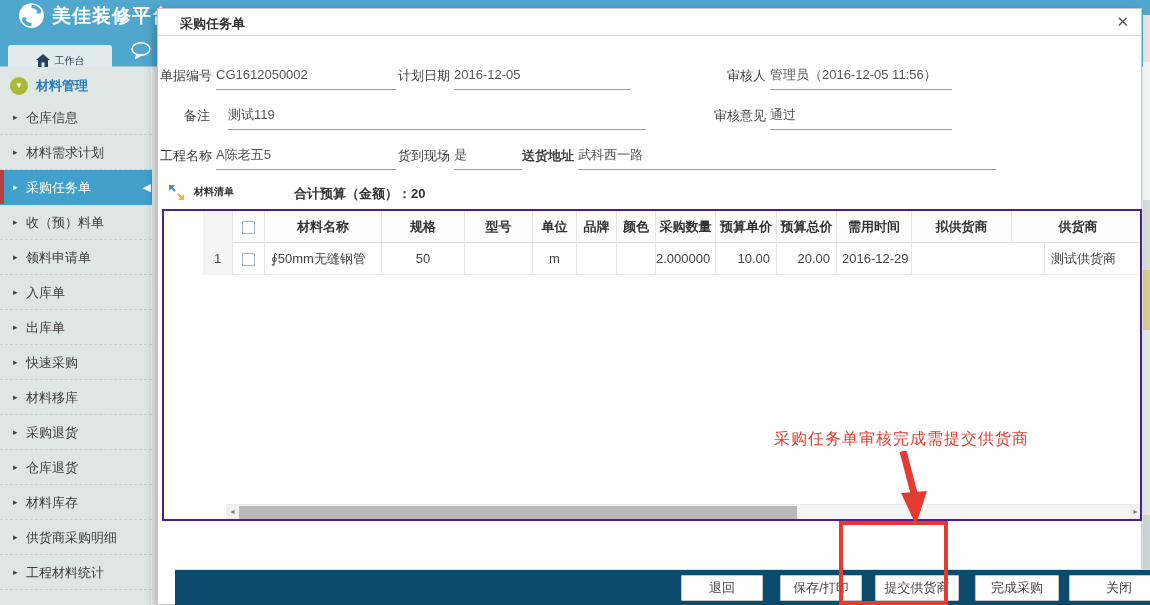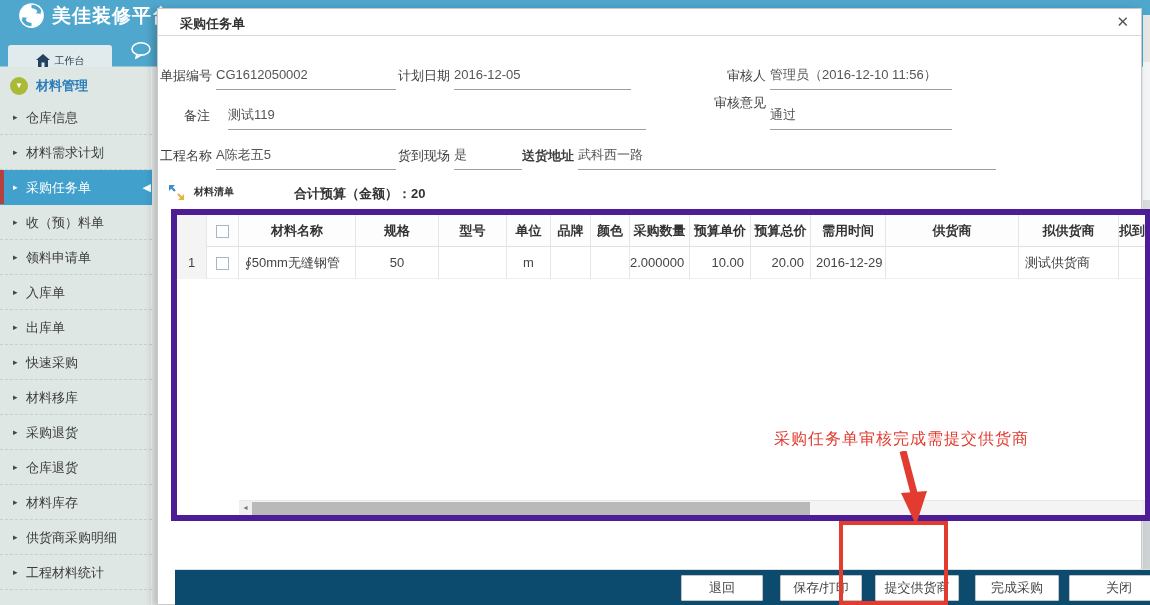--- a/index.html
+++ b/index.html
@@ -40,21 +40,21 @@
   .modal-close { position:absolute; right:12px; top:4px; font-size:15px; color:#555; cursor:pointer; }
 
   .fld-label { position:absolute; height:22px; line-height:22px; text-align:right; color:#3f3f3f; font-size:13px; white-space:nowrap; }
   .fld-value { position:absolute; height:25px; line-height:20px; border-bottom:1px solid #9c9c9c; color:#555; font-size:13px; white-space:nowrap; overflow:hidden; }
 
   .list-icon { position:absolute; left:10px; top:175px; width:17px; height:17px; }
   .list-tab { position:absolute; left:36px; top:176px; font-size:10px; font-weight:bold; color:#333; cursor:pointer; }
   .list-total { position:absolute; left:136px; top:176px; font-size:13px; font-weight:bold; color:#333; }
 
   
-  .tbl { position:absolute; left:13px; top:200px; width:980px; height:312px; border:6px solid #4c1d95; background:#fff; overflow:hidden; }
+  .tbl { position:absolute; left:4px; top:200px; width:980px; height:312px; border:2px solid #4c1d95; background:#fff; overflow:hidden;padding-left:39px; }
   .tbl-row { display:flex; height:32px; }
   .tbl-head { border-bottom:1px solid #e0e0e0; background:#fdfdfd; }
   .cell { flex:none; border-right:1px solid #e6e6e6; height:32px; line-height:32px; overflow:hidden; white-space:nowrap; }
   .tbl-head .cell { font-weight:bold; font-size:13px; color:#333; text-align:center; }
   .tbl-body .cell { font-size:13px; color:#444; }
   .tbl-body { border-bottom:1px solid #eee; }
   .c0{width:30px;background:#f4f4f4;text-align:center;}
   .c1{width:32px;display:flex;align-items:center;justify-content:center;}
   .c2{width:117px;padding-left:6px;}
   .c3{width:83px;text-align:center;}
@@ -158,25 +158,25 @@
     <div class="modal-header">
       <span class="modal-title">采购任务单</span>
       <span class="modal-close">✕</span>
     </div>
 
     <span class="fld-label" style="left:2px;top:56px;width:50px;">单据编号</span>
     <span class="fld-value" style="left:58px;top:56px;width:180px;">CG1612050002</span>
     <span class="fld-label" style="left:240px;top:56px;width:50px;">计划日期</span>
     <span class="fld-value" style="left:296px;top:56px;width:177px;">2016-12-05</span>
     <span class="fld-label" style="left:556px;top:56px;width:52px;">审核人</span>
-    <span class="fld-value" style="left:612px;top:56px;width:182px;">管理员（2016-12-10 11:56）</span>
+    <span class="fld-value" style="left:612px;top:56px;width:182px;">管理员（2016-12-05 11:56）</span>
 
     <span class="fld-label" style="left:2px;top:96px;width:50px;">备注</span>
     <span class="fld-value" style="left:70px;top:96px;width:418px;">测试119</span>
-    <span class="fld-label" style="left:556px;top:83px;width:52px;">审核意见</span>
+    <span class="fld-label" style="left:556px;top:96px;width:52px;">审核意见</span>
     <span class="fld-value" style="left:612px;top:96px;width:182px;">通过</span>
 
     <span class="fld-label" style="left:2px;top:136px;width:50px;">工程名称</span>
     <span class="fld-value" style="left:58px;top:136px;width:180px;">A陈老五5</span>
     <span class="fld-label" style="left:240px;top:136px;width:50px;">货到现场</span>
     <span class="fld-value" style="left:296px;top:136px;width:68px;">是</span>
     <span class="fld-label" style="left:364px;top:136px;width:50px;font-weight:bold;">送货地址</span>
     <span class="fld-value" style="left:420px;top:136px;width:418px;">武科西一路</span>
 
     <svg class="list-icon" viewBox="0 0 17 17">
@@ -195,22 +195,22 @@
         <div class="cell c2">材料名称</div>
         <div class="cell c3">规格</div>
         <div class="cell c4">型号</div>
         <div class="cell c5">单位</div>
         <div class="cell c6">品牌</div>
         <div class="cell c7">颜色</div>
         <div class="cell c8">采购数量</div>
         <div class="cell c9">预算单价</div>
         <div class="cell c10">预算总价</div>
         <div class="cell c11">需用时间</div>
+        <div class="cell c13">拟供货商</div>
         <div class="cell c12">供货商</div>
-        <div class="cell c13">拟供货商</div>
         <div class="cell c14">拟到货</div>
       </div>
       <div class="tbl-row tbl-body">
         <div class="cell c0">1</div>
         <div class="cell c1">
             <span class="chk"></span>
           </div>
         <div class="cell c2">∮50mm无缝钢管</div>
         <div class="cell c3">50</div>
         <div class="cell c4"></div>

